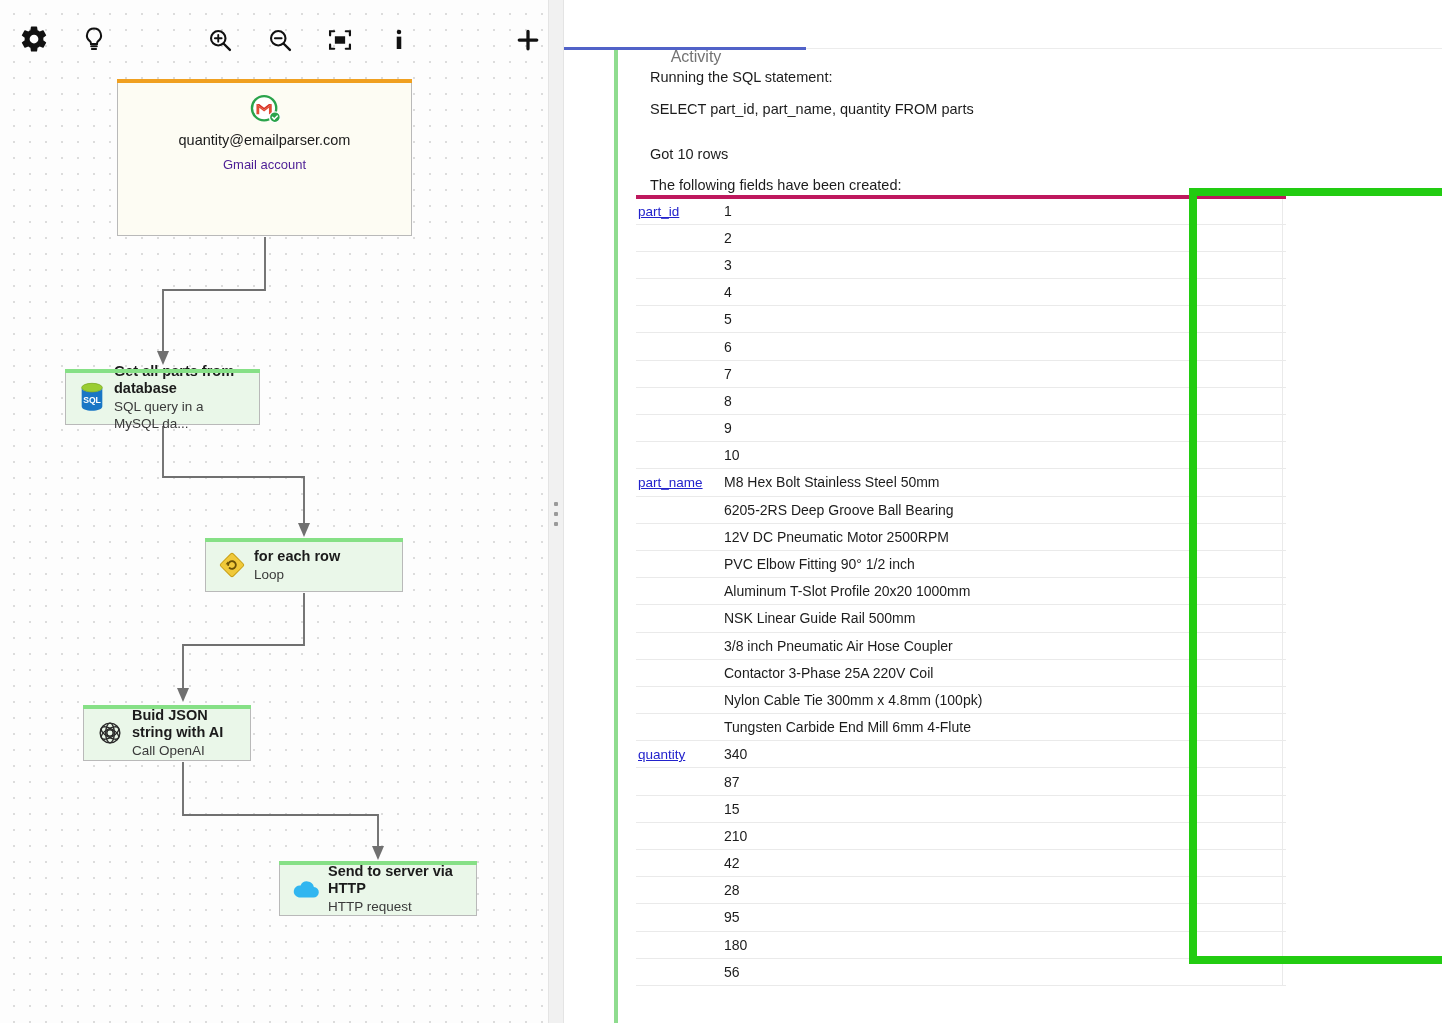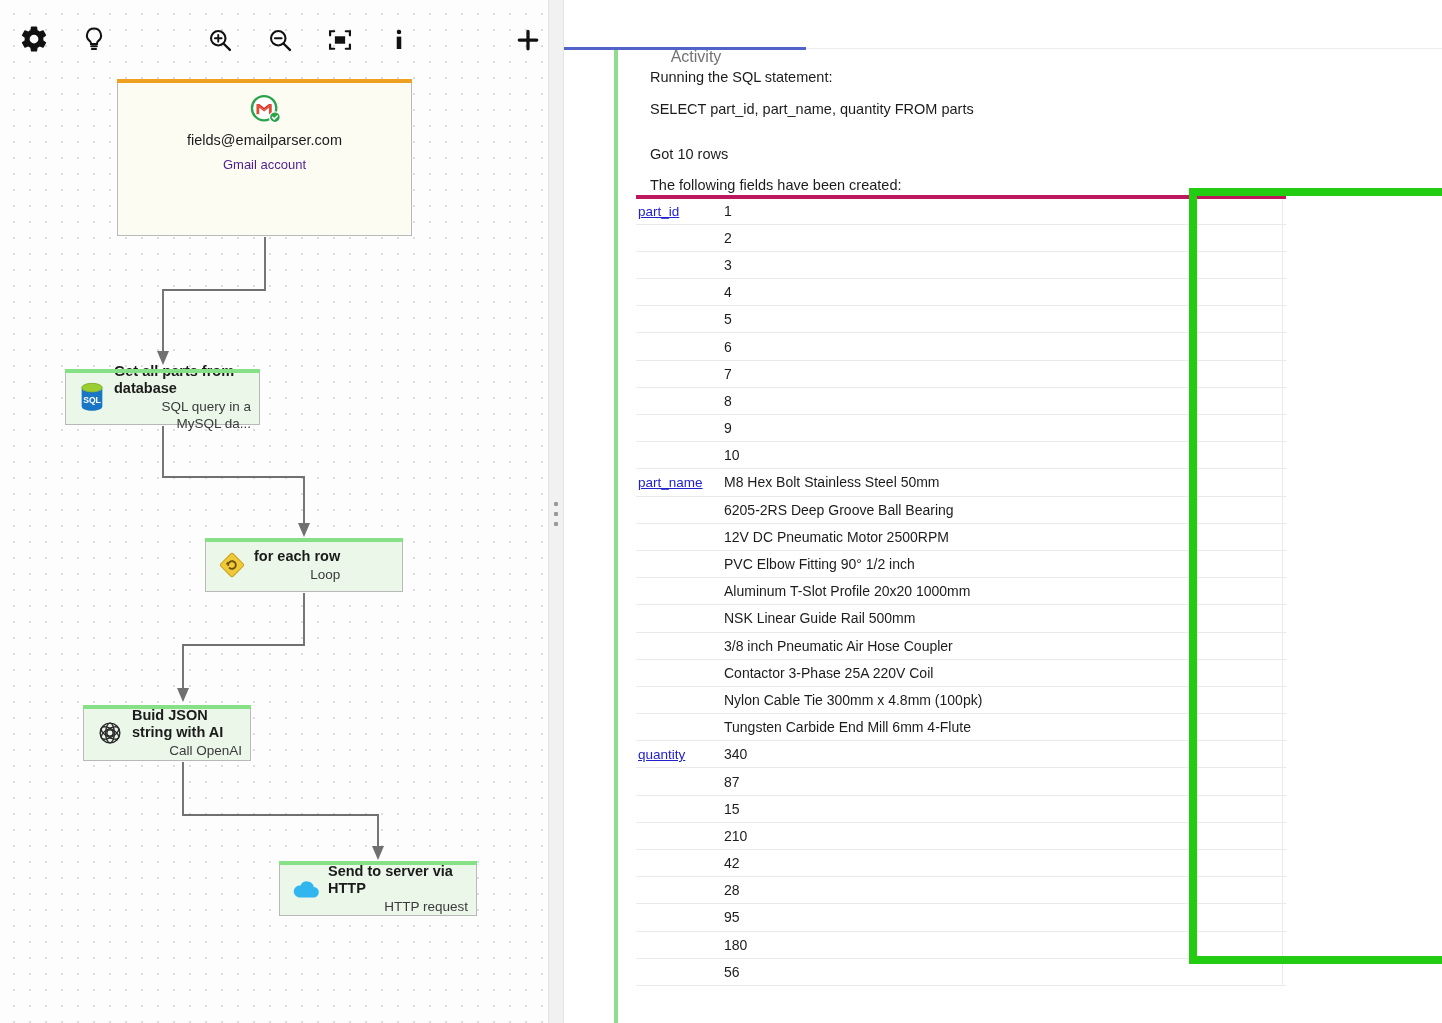--- a/index.html
+++ b/index.html
@@ -49,21 +49,21 @@
     background: #eaf7e9;
     box-shadow: 0 0 0 0 rgba(0,0,0,0);
   }
   .node .topbar { position: absolute; left: -1px; right: -1px; top: -1px; height: 4px; }
   .node-inner { display: flex; align-items: center; height: 100%; padding: 0 8px; }
   .node-ico { flex: 0 0 auto; width: 36px; display: flex; align-items: center; justify-content: center; }
   .node-txt { padding-left: 4px; }
   .node-title {
     font-size: 14.5px; font-weight: bold; color: #1b1b1b; line-height: 17px;
   }
-  .node-sub { font-size: 13.5px; color: #3a3a3a; line-height: 17px; margin-top: 1px; text-align: right; }
+  .node-sub { font-size: 13.5px; color: #3a3a3a; line-height: 17px; margin-top: 1px; }
 
   
   #node-gmail {
     left: 117px; top: 79px; width: 295px; height: 157px;
     background: #fdfcf3; border: 1px solid #b9b9b9;
   }
   #node-gmail .topbar { background: #f0a020; height: 4px; }
   #node-gmail .gm-body { padding-top: 12px; text-align: center; }
   #gmail-title { font-size: 14.5px; color: #1b1b1b; margin-top: 4px; }
   #gmail-sub   { font-size: 13px; color: #4c1d95; margin-top: 9px; }
@@ -203,21 +203,21 @@
       <div class="gm-body">
         <div style="display:flex;justify-content:center;">
           <svg width="36" height="36" viewBox="0 0 40 40">
             <circle cx="19" cy="18" r="13.5" fill="#fff" stroke="#2aa34a" stroke-width="2.6"></circle>
             <path d="M10.5 13.2v11.4h3.1v-7.1l5.4 4.3 5.4-4.3v7.1h3.1V13.2l-8.5 6.6z" fill="#e04b33"></path>
             <path d="M10.5 13.2h3.1l5.4 4.2 5.4-4.2h3.1l-8.5 6.6z" fill="#d93025"></path>
             <circle cx="31" cy="28" r="6" fill="#2aa34a" stroke="#fff" stroke-width="1.4"></circle>
             <path d="M28.3 28.1l2 2 3.4-3.5" stroke="#fff" stroke-width="1.7" fill="none" stroke-linecap="round" stroke-linejoin="round"></path>
           </svg>
         </div>
-        <div id="gmail-title">fields@emailparser.com</div>
+        <div id="gmail-title">quantity@emailparser.com</div>
         <div id="gmail-sub">Gmail account</div>
       </div>
     </div>
 
     <div class="node node-green" id="node-sql">
       <div class="topbar"></div>
       <div class="node-inner">
         <div class="node-ico">
           <svg width="30" height="32" viewBox="0 0 32 34">
             <ellipse cx="16" cy="7" rx="11" ry="4.6" fill="#9acd32"></ellipse>

